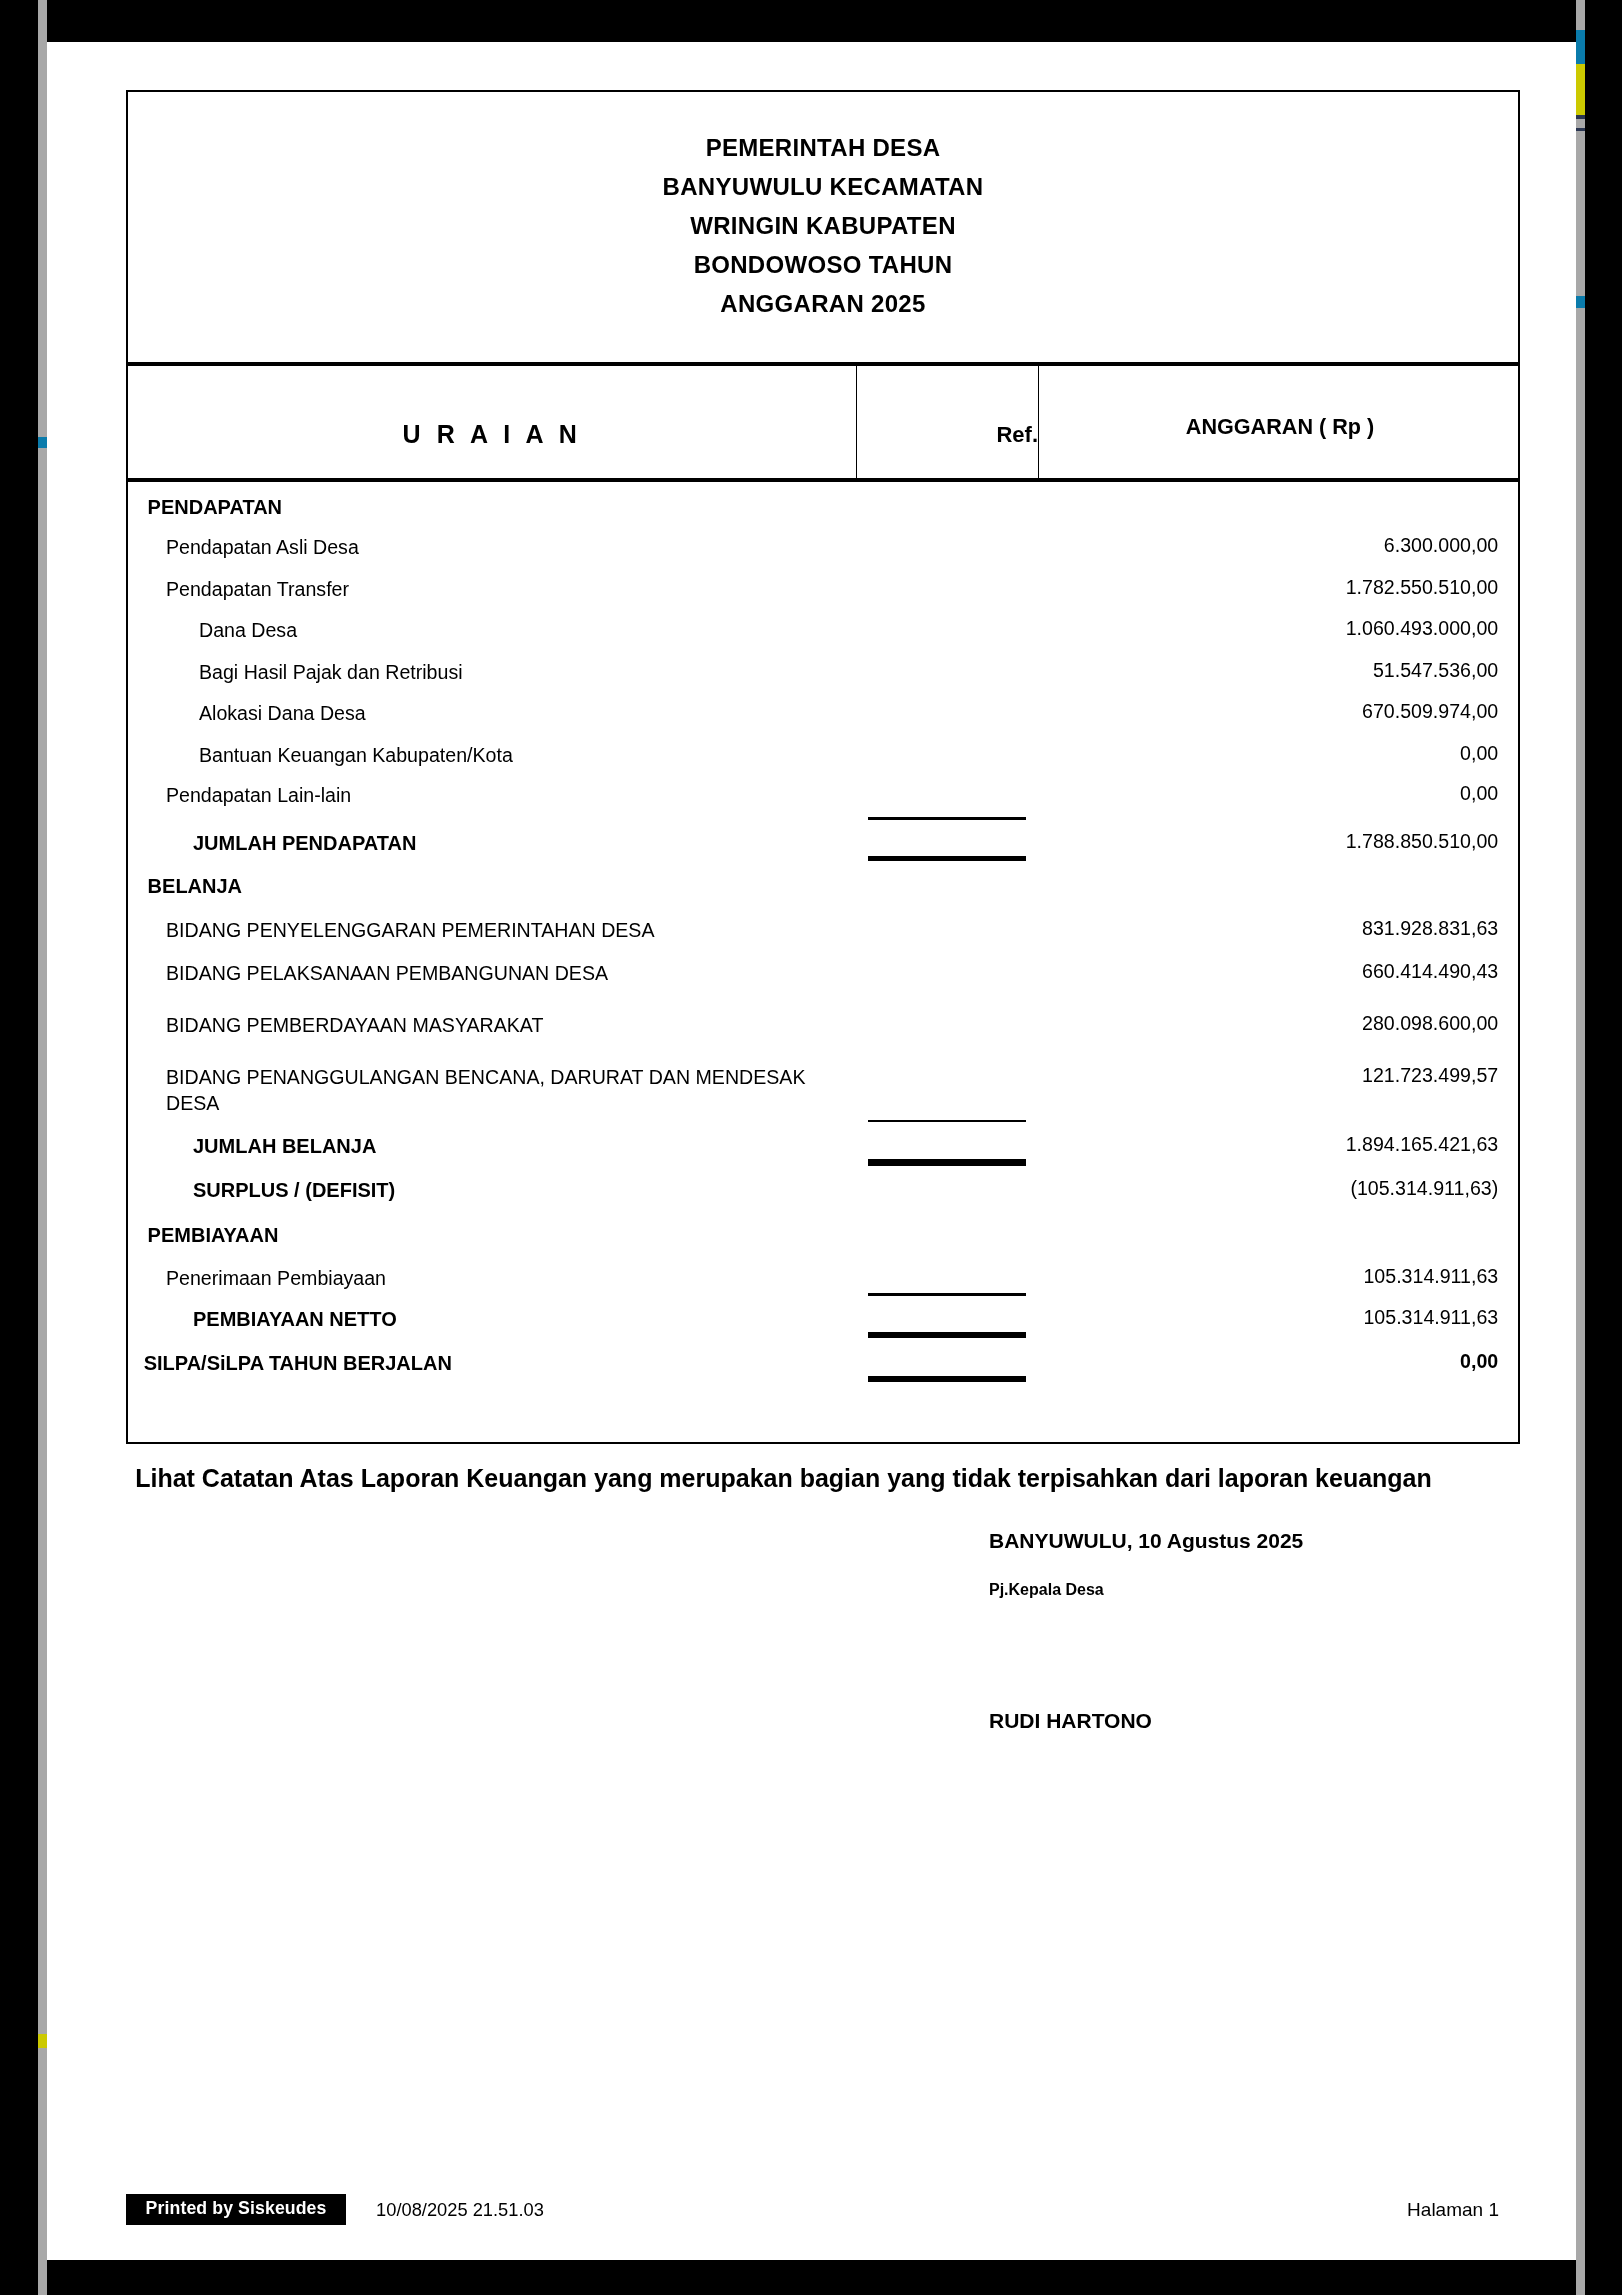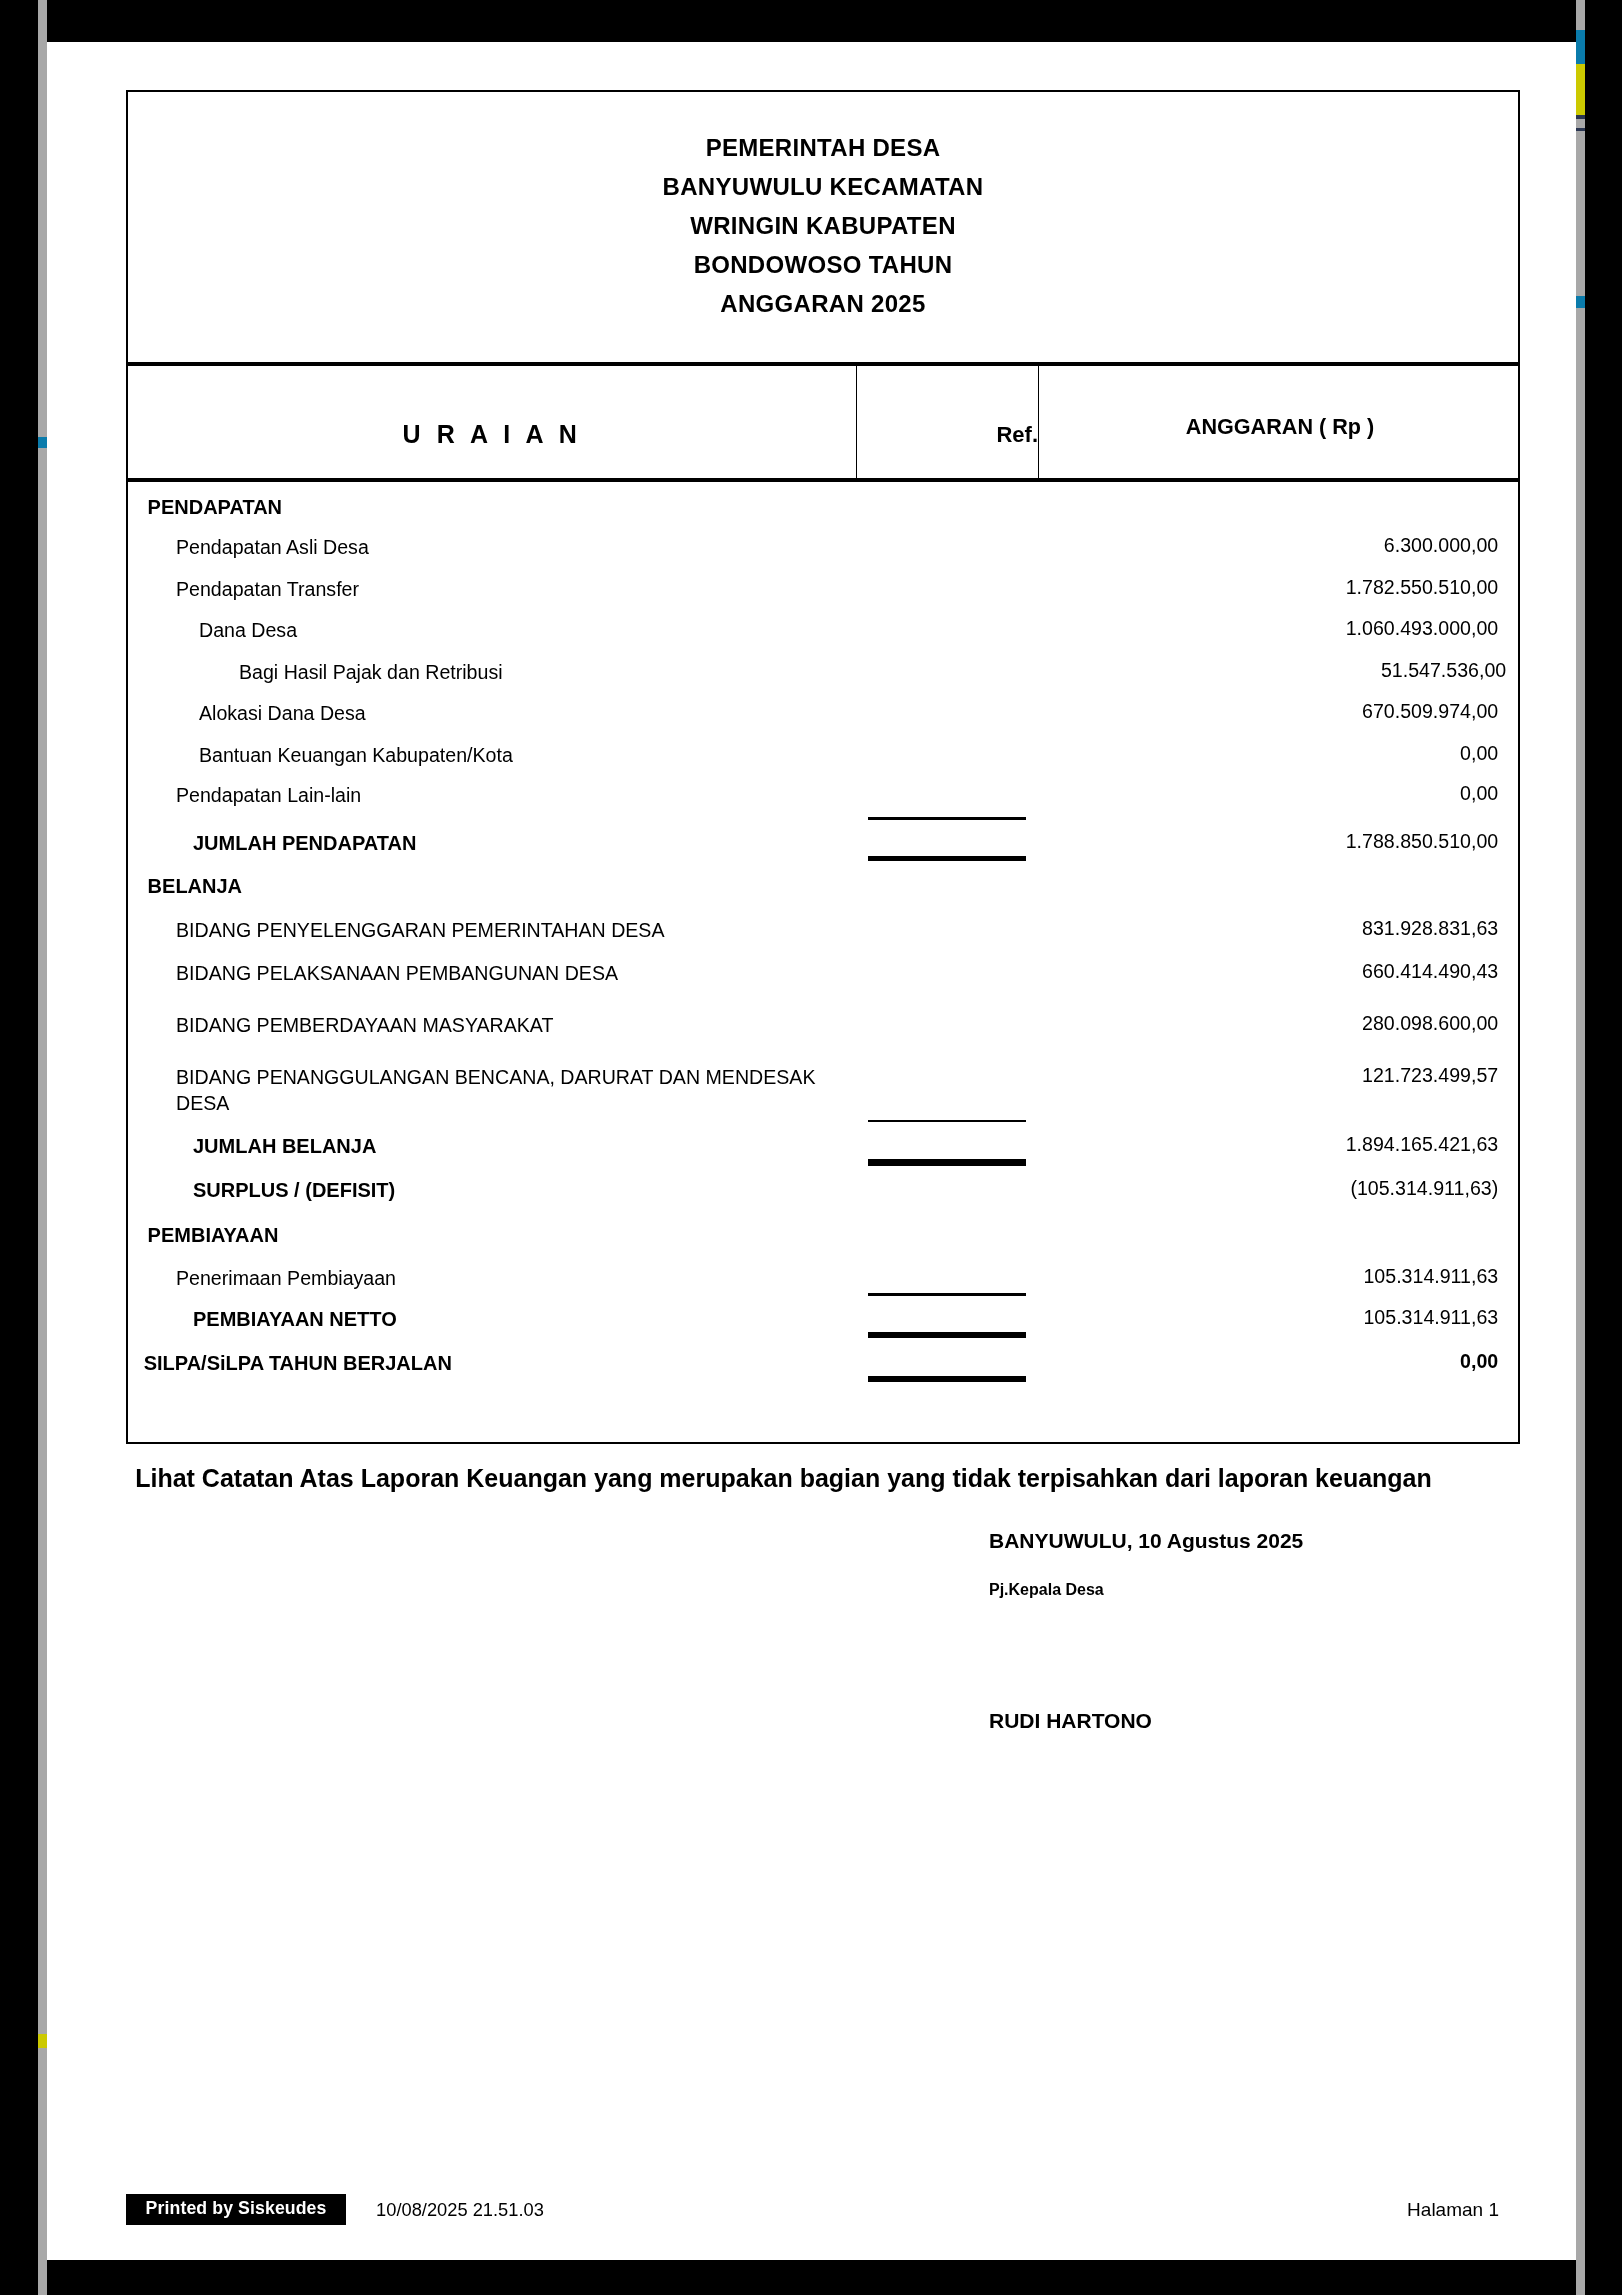--- a/index.html
+++ b/index.html
@@ -104,21 +104,21 @@
     text-align: right;
     color: #000;
     font-size: 19.6px;
     padding-top: 3.9px;
     padding-right: 11.8px;
     white-space: nowrap;
   }
 
   
   .lvl0 .uraian { padding-left: 19.6px; font-weight: bold; font-size: 20px; }
-  .lvl1 .uraian { padding-left: 48px; }
+  .lvl1 .uraian { padding-left: 38px; }
   .lvl2 .uraian { padding-left: 71px; }
   .total  .uraian { padding-left: 65px; font-weight: bold; font-size: 20px; }
   .total  .amount { font-weight: normal; }
   .lvl0b .uraian { padding-left: 15.7px; font-weight: bold; font-size: 20px; }
   .lvl0b .amount { font-weight: bold; }
 
   
   .rule {
     position: absolute;
     left: 11.8px;
@@ -229,21 +229,21 @@
           <div class="row lvl1" style="margin-bottom: 10.5px;">
             <div class="uraian">Pendapatan Transfer</div>
             <div class="ref"></div>
             <div class="amount">1.782.550.510,00</div>
           </div>
           <div class="row lvl2" style="margin-bottom: 10.5px;">
             <div class="uraian">Dana Desa</div>
             <div class="ref"></div>
             <div class="amount">1.060.493.000,00</div>
           </div>
-          <div class="row lvl2" style="margin-bottom: 10.5px; padding-left: 40px;">
+          <div class="row lvl2" style="margin-bottom: 10.5px;">
             <div class="uraian">Bagi Hasil Pajak dan Retribusi</div>
             <div class="ref"></div>
             <div class="amount">51.547.536,00</div>
           </div>
           <div class="row lvl2" style="margin-bottom: 10.5px;">
             <div class="uraian">Alokasi Dana Desa</div>
             <div class="ref"></div>
             <div class="amount">670.509.974,00</div>
           </div>
           <div class="row lvl2" style="margin-bottom: 9.2px;">

